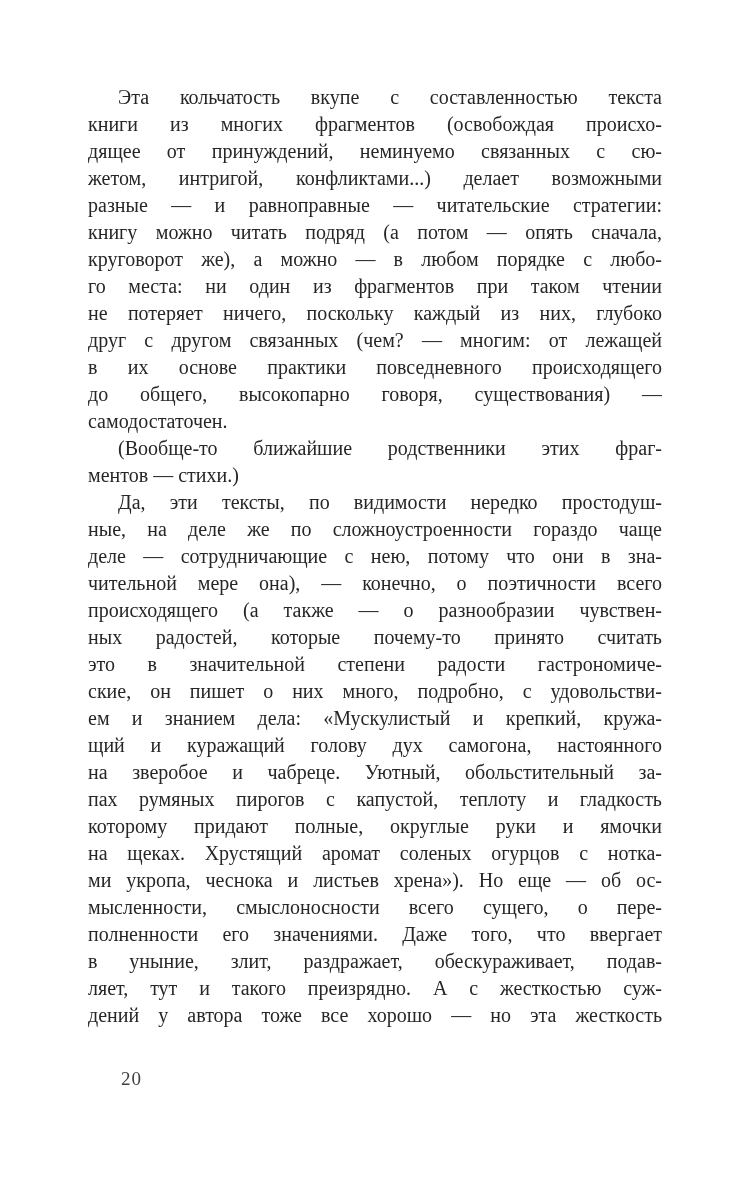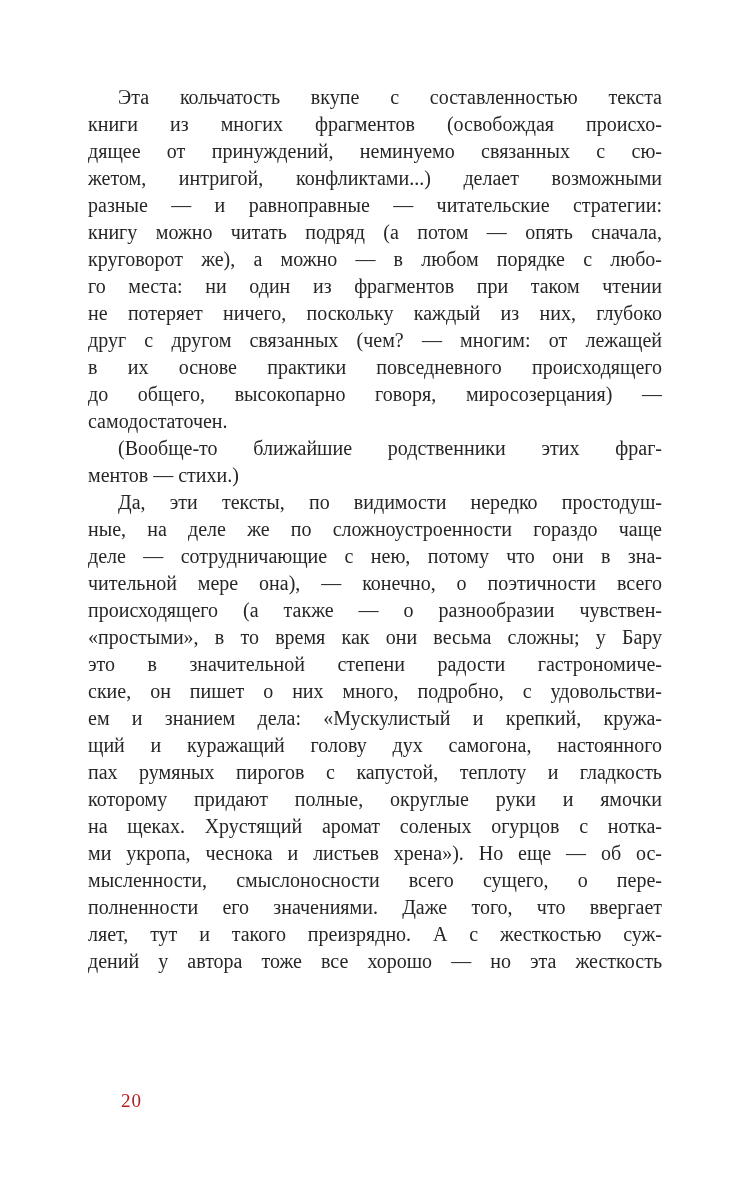--- a/index.html
+++ b/index.html
@@ -40,22 +40,22 @@
   }
   .line.indent {
     text-indent: 30px;
   }
   .line.para-end {
     text-align-last: left;
   }
   .page-number {
     position: absolute;
     left: 121px;
-    top: 1090px;
-    color: #b91c1c;
+    top: 1068px;
+    color: #404040;
     font-size: 19px;
     letter-spacing: 1px;
   }
 </style>
 </head>
 <body style="background: rgb(255, 255, 255);">
 
 <div class="page">
   <div class="text-block" style="color: rgb(38, 38, 38);">
       <div class="paragraph">
@@ -63,42 +63,44 @@
         <div class="line">книги из многих фрагментов (освобождая происхо-</div>
         <div class="line">дящее от принуждений, неминуемо связанных с сю-</div>
         <div class="line">жетом, интригой, конфликтами...) делает возможными</div>
         <div class="line">разные — и равноправные — читательские стратегии:</div>
         <div class="line">книгу можно читать подряд (а потом — опять сначала,</div>
         <div class="line">круговорот же), а можно — в любом порядке с любо-</div>
         <div class="line">го места: ни один из фрагментов при таком чтении</div>
         <div class="line">не потеряет ничего, поскольку каждый из них, глубоко</div>
         <div class="line">друг с другом связанных (чем? — многим: от лежащей</div>
         <div class="line">в их основе практики повседневного происходящего</div>
-        <div class="line">до общего, высокопарно говоря, миросозерцания) —</div>
+        <div class="line">до общего, высокопарно говоря, существования) —</div>
         <div class="line para-end">самодостаточен.</div>
       </div>
       <div class="paragraph">
         <div class="line indent">(Вообще-то ближайшие родственники этих фраг-</div>
         <div class="line para-end">ментов — стихи.)</div>
       </div>
       <div class="paragraph">
         <div class="line indent">Да, эти тексты, по видимости нередко простодуш-</div>
         <div class="line">ные, на деле же по сложноустроенности гораздо чаще</div>
         <div class="line">деле — сотрудничающие с нею, потому что они в зна-</div>
         <div class="line">чительной мере она), — конечно, о поэтичности всего</div>
         <div class="line">происходящего (а также — о разнообразии чувствен-</div>
-        <div class="line">«простыми», в то время как они весьма сложны; у Бару</div>
+        <div class="line">ных радостей, которые почему-то принято считать</div>
         <div class="line">это в значительной степени радости гастрономиче-</div>
         <div class="line">ские, он пишет о них много, подробно, с удовольстви-</div>
         <div class="line">ем и знанием дела: «Мускулистый и крепкий, кружа-</div>
         <div class="line">щий и куражащий голову дух самогона, настоянного</div>
+        <div class="line">на зверобое и чабреце. Уютный, обольстительный за-</div>
         <div class="line">пах румяных пирогов с капустой, теплоту и гладкость</div>
         <div class="line">которому придают полные, округлые руки и ямочки</div>
         <div class="line">на щеках. Хрустящий аромат соленых огурцов с нотка-</div>
         <div class="line">ми укропа, чеснока и листьев хрена»). Но еще — об ос-</div>
         <div class="line">мысленности, смыслоносности всего сущего, о пере-</div>
         <div class="line">полненности его значениями. Даже того, что ввергает</div>
+        <div class="line">в уныние, злит, раздражает, обескураживает, подав-</div>
         <div class="line">ляет, тут и такого преизрядно. А с жесткостью суж-</div>
         <div class="line">дений у автора тоже все хорошо — но эта жесткость</div>
       </div>
     </div>
   <div class="page-number">20</div>
 </div>
 
 </body></html>

